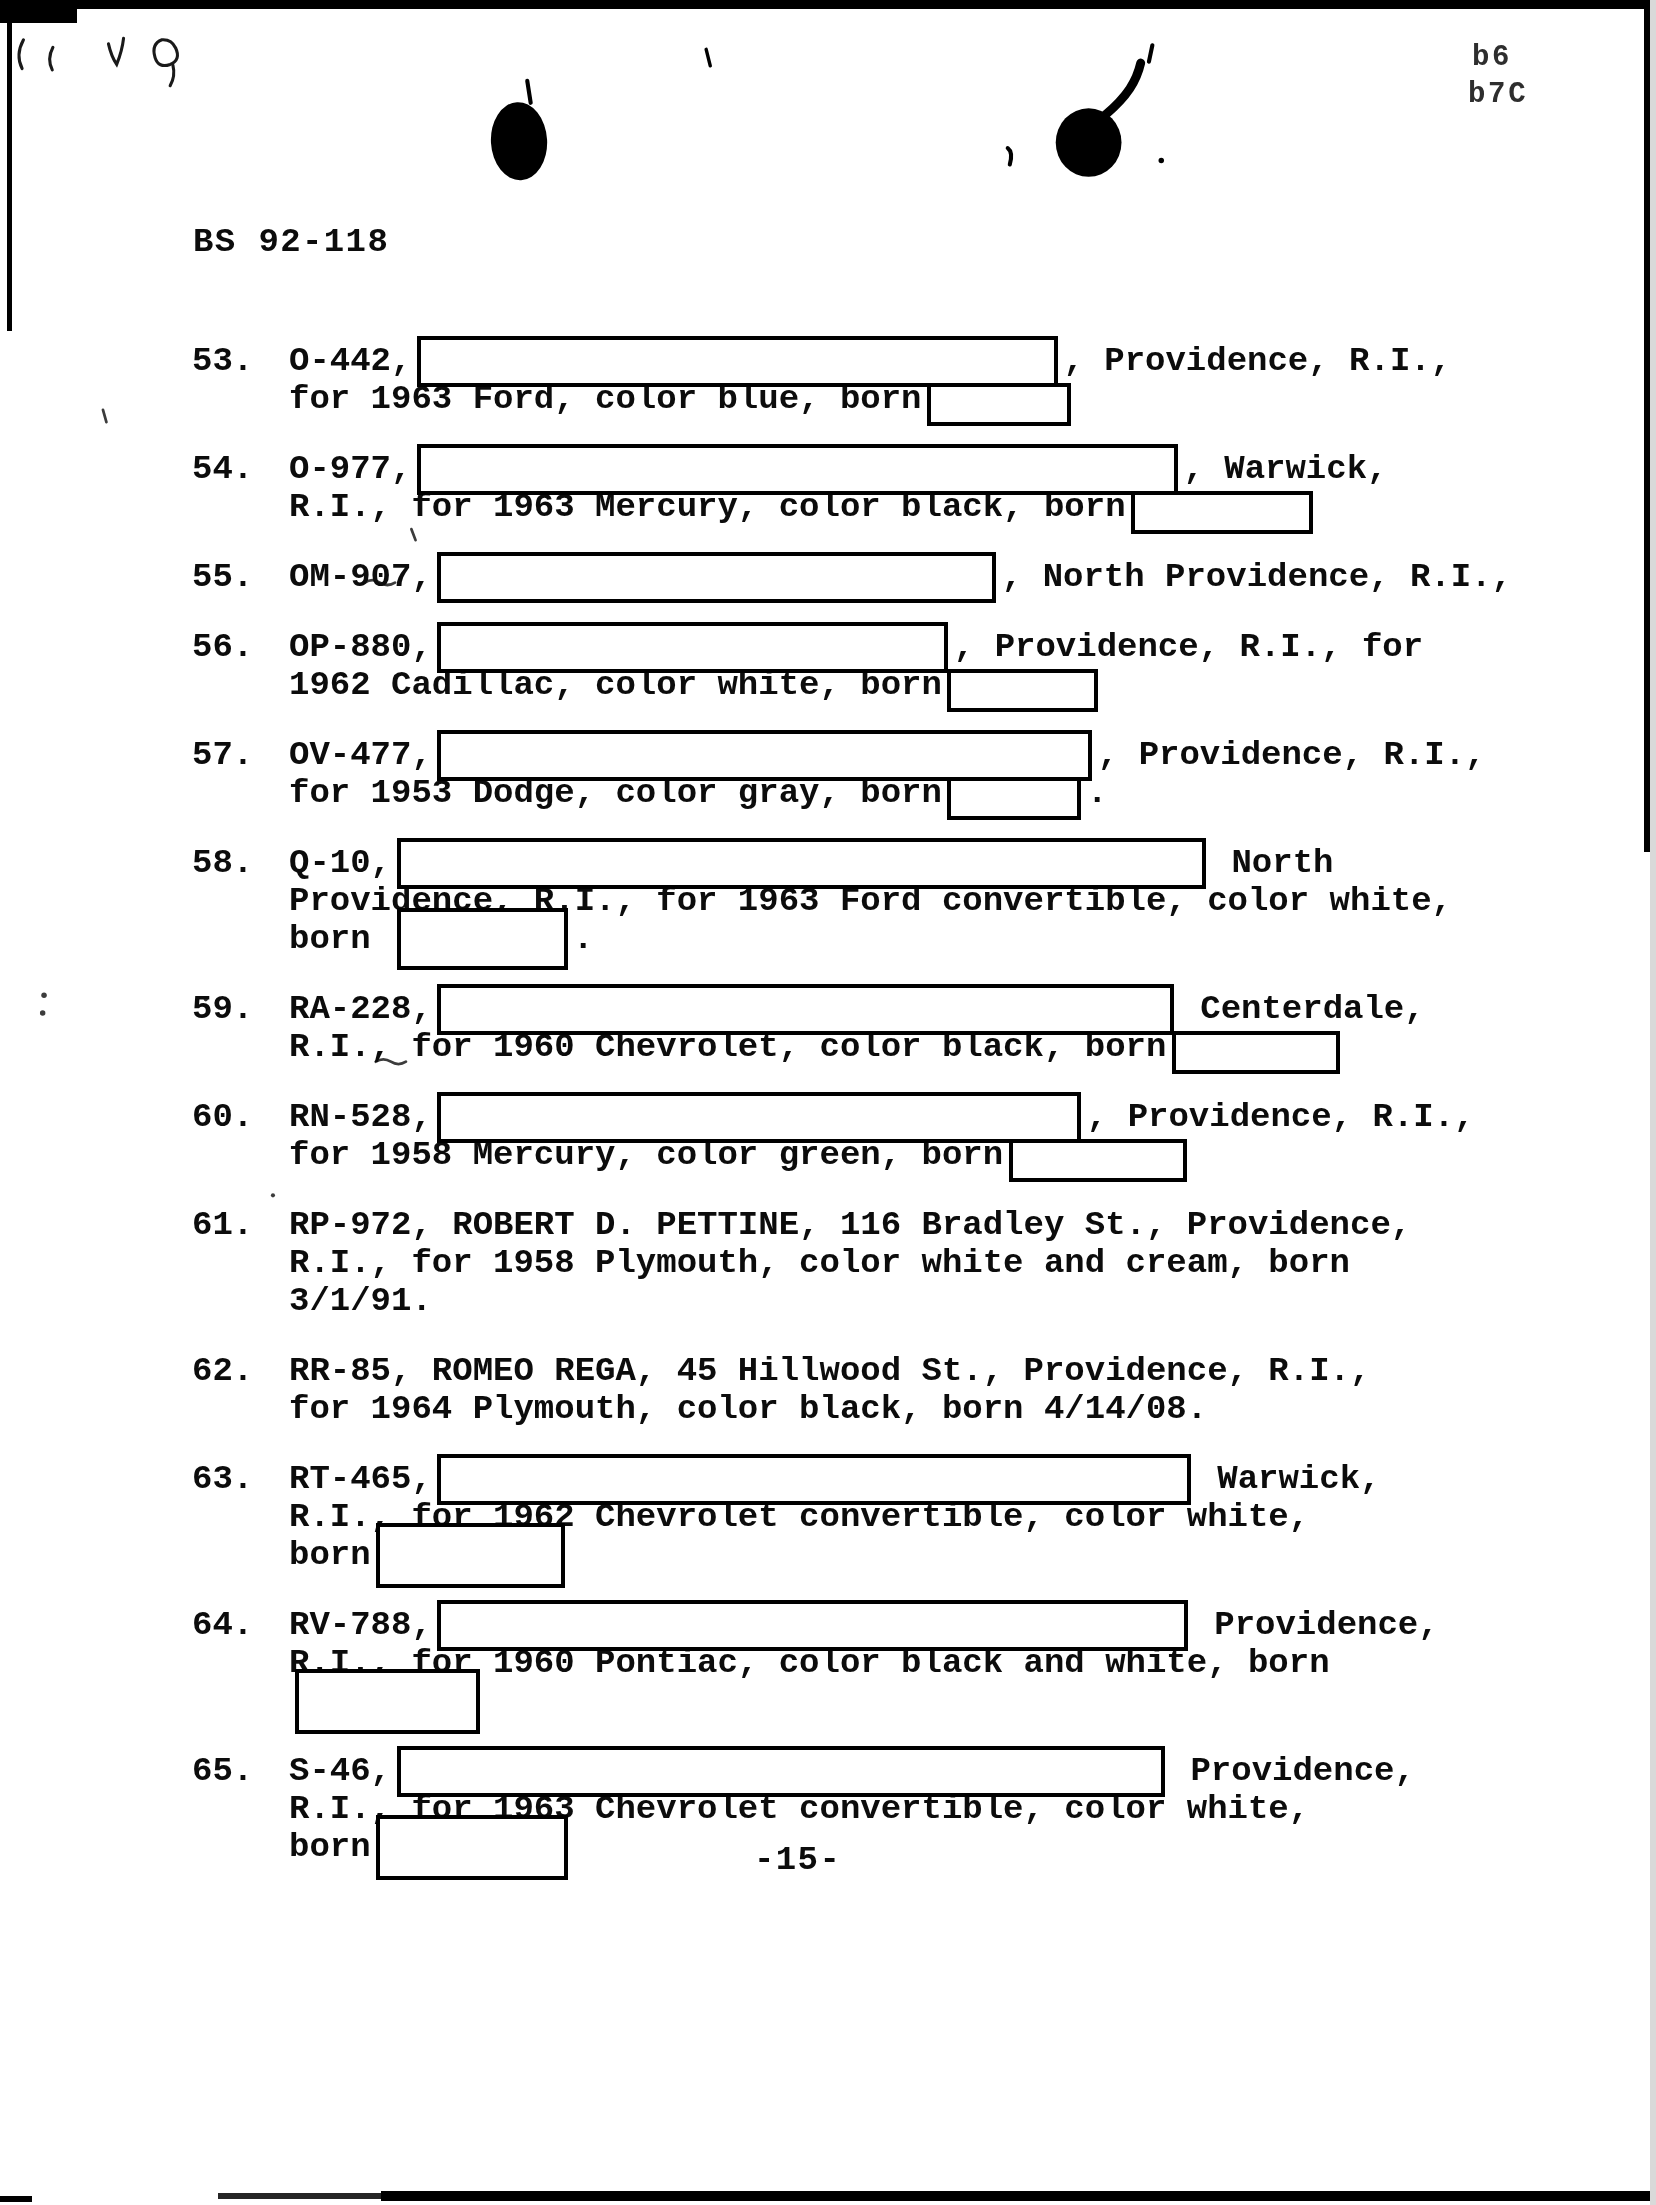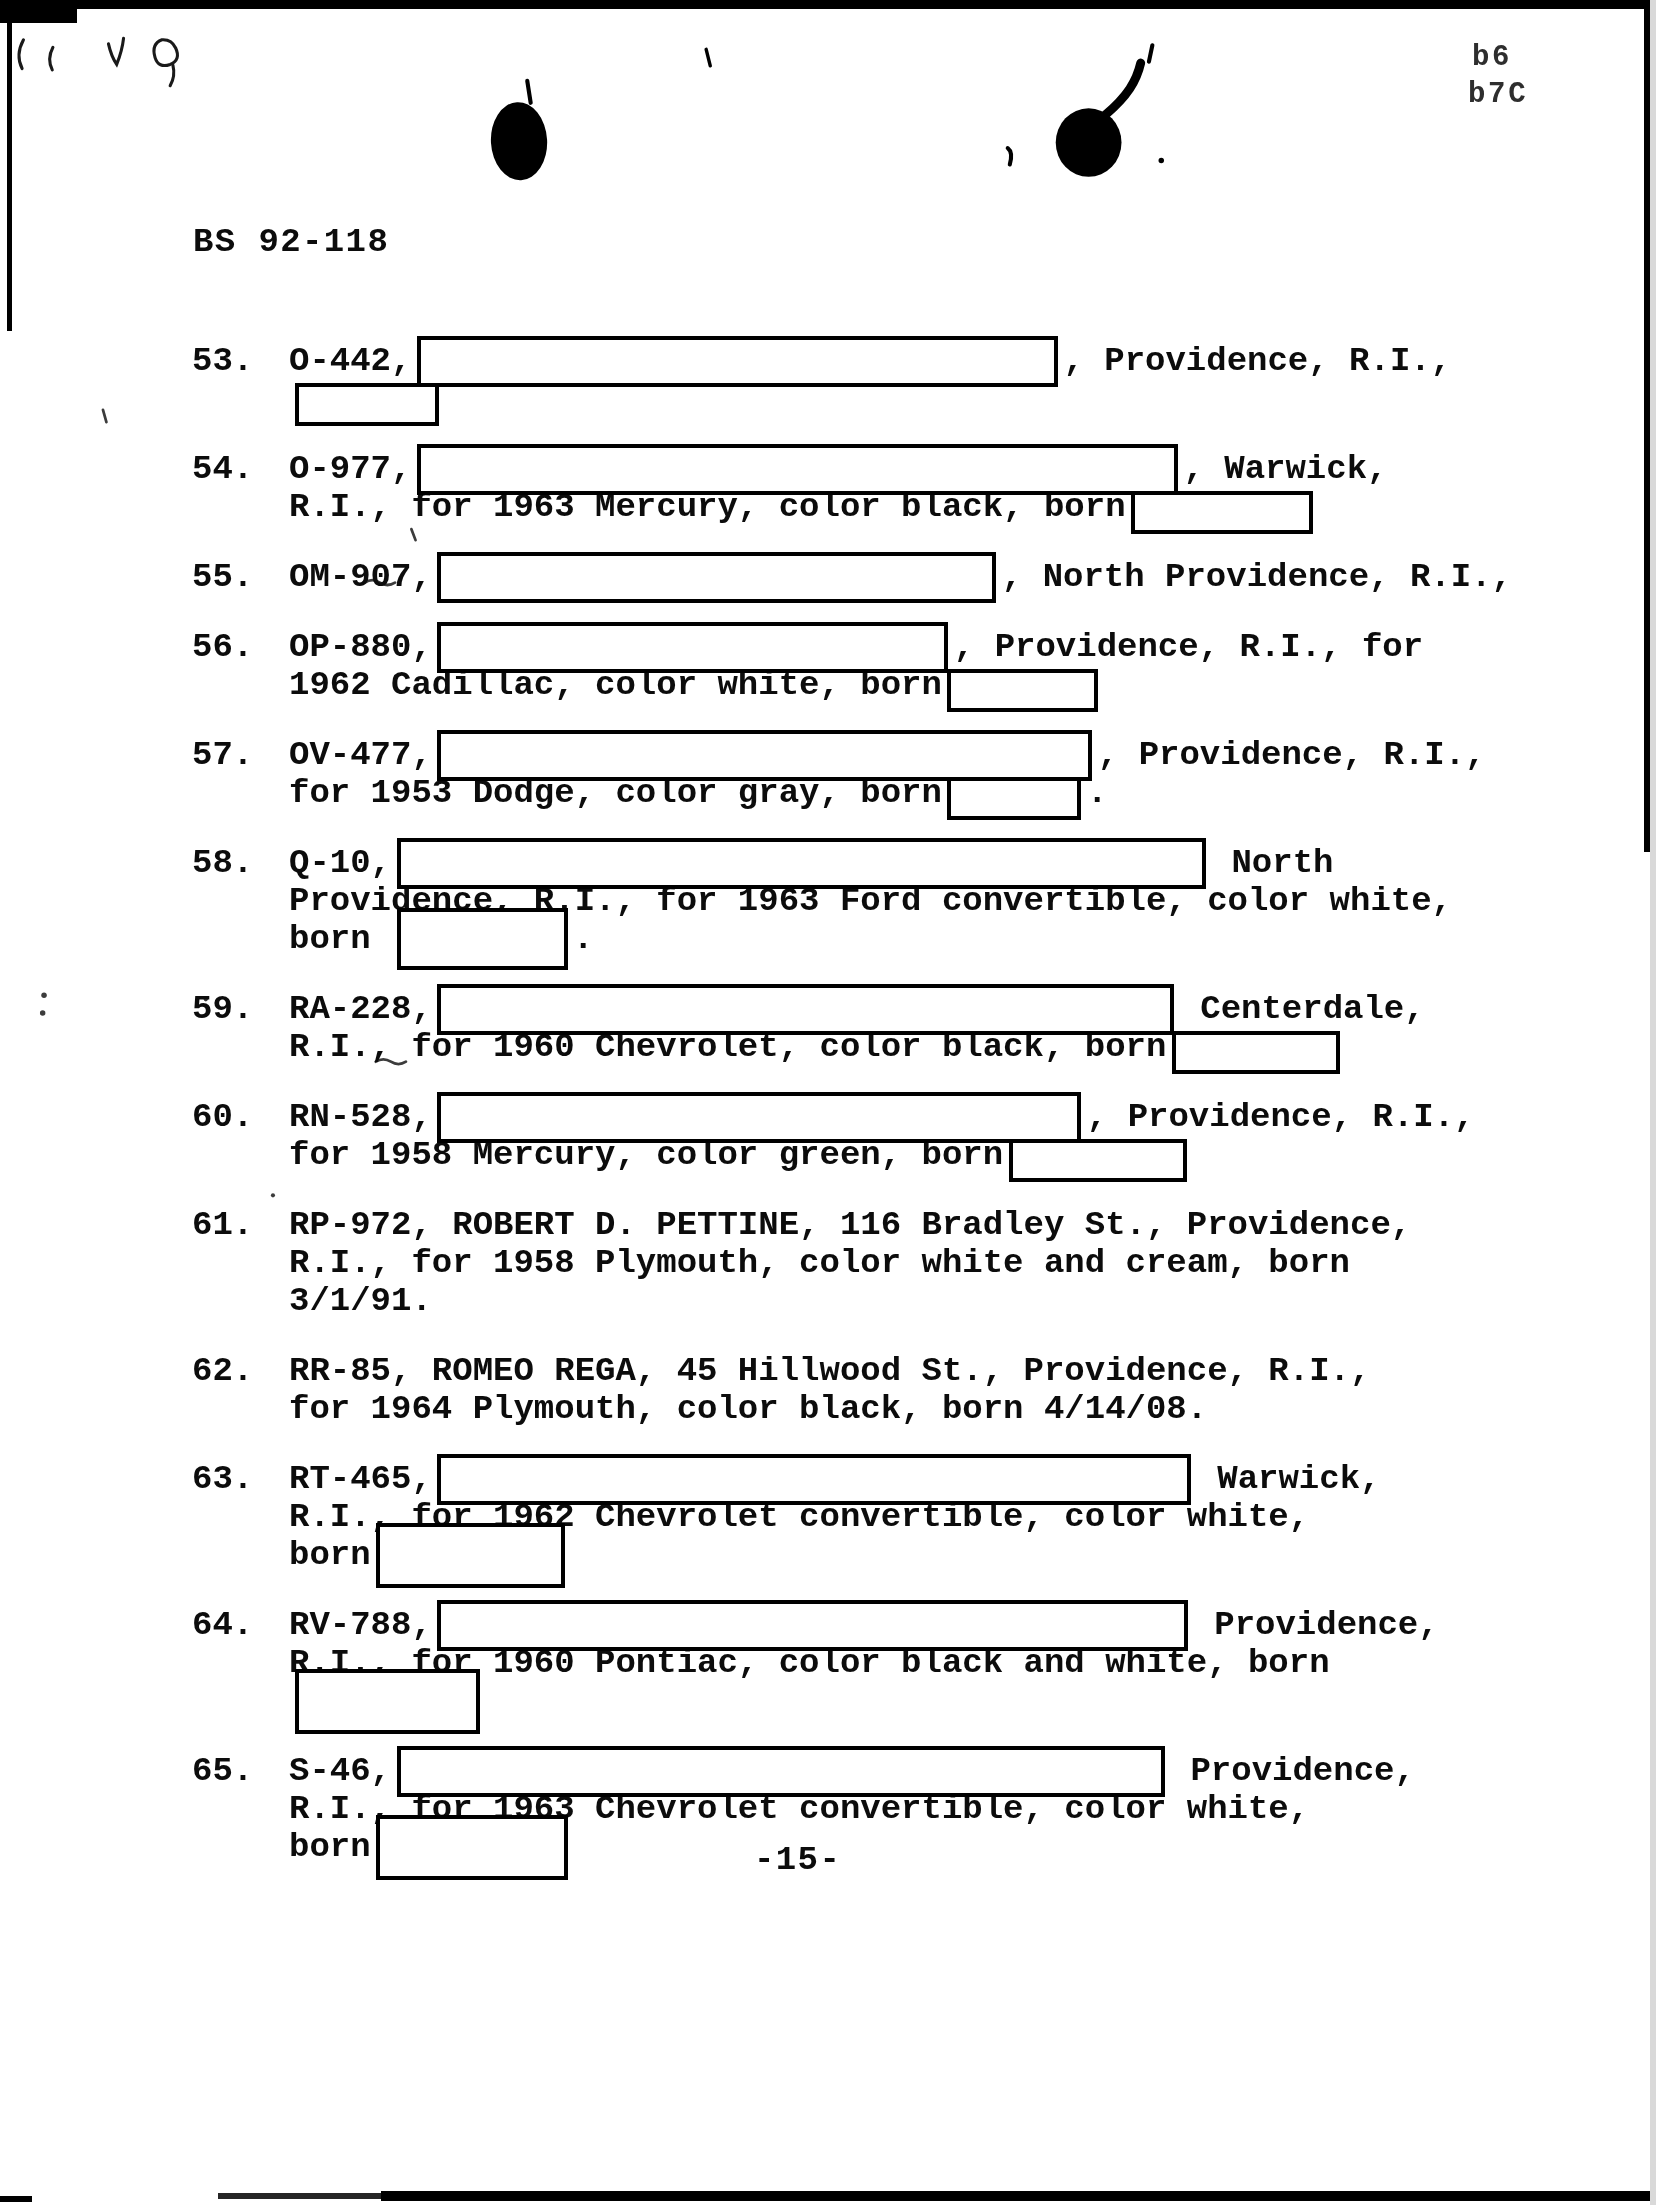--- a/index.html
+++ b/index.html
@@ -82,21 +82,21 @@
   <div class="mark-b6">b6</div>
   <div class="mark-b7c">b7C</div>
 
   <div class="case">BS 92-118</div>
 
   <div id="entries">
       <div class="entry">
         <span class="num">53.</span>
         <div class="body">
           <div class="line"><span class="t">O-442,</span><span class="redact" style="width: 641px; height: 51px;"></span><span class="t">, Providence, R.I.,</span></div>
-          <div class="line"><span class="redact" style="width: 144px; height: 43px; top: 5.5px;"></span></div>
+          <div class="line"><span class="t">for 1963 Ford, color blue, born</span><span class="redact" style="width: 144px; height: 43px; top: 5.5px;"></span></div>
         </div>
       </div>
       <div class="entry">
         <span class="num">54.</span>
         <div class="body">
           <div class="line"><span class="t">O-977,</span><span class="redact" style="width: 761px; height: 51px;"></span><span class="t">, Warwick,</span></div>
           <div class="line"><span class="t">R.I., for 1963 Mercury, color black, born</span><span class="redact" style="width: 182px; height: 43px; top: 5.5px;"></span></div>
         </div>
       </div>
       <div class="entry">

